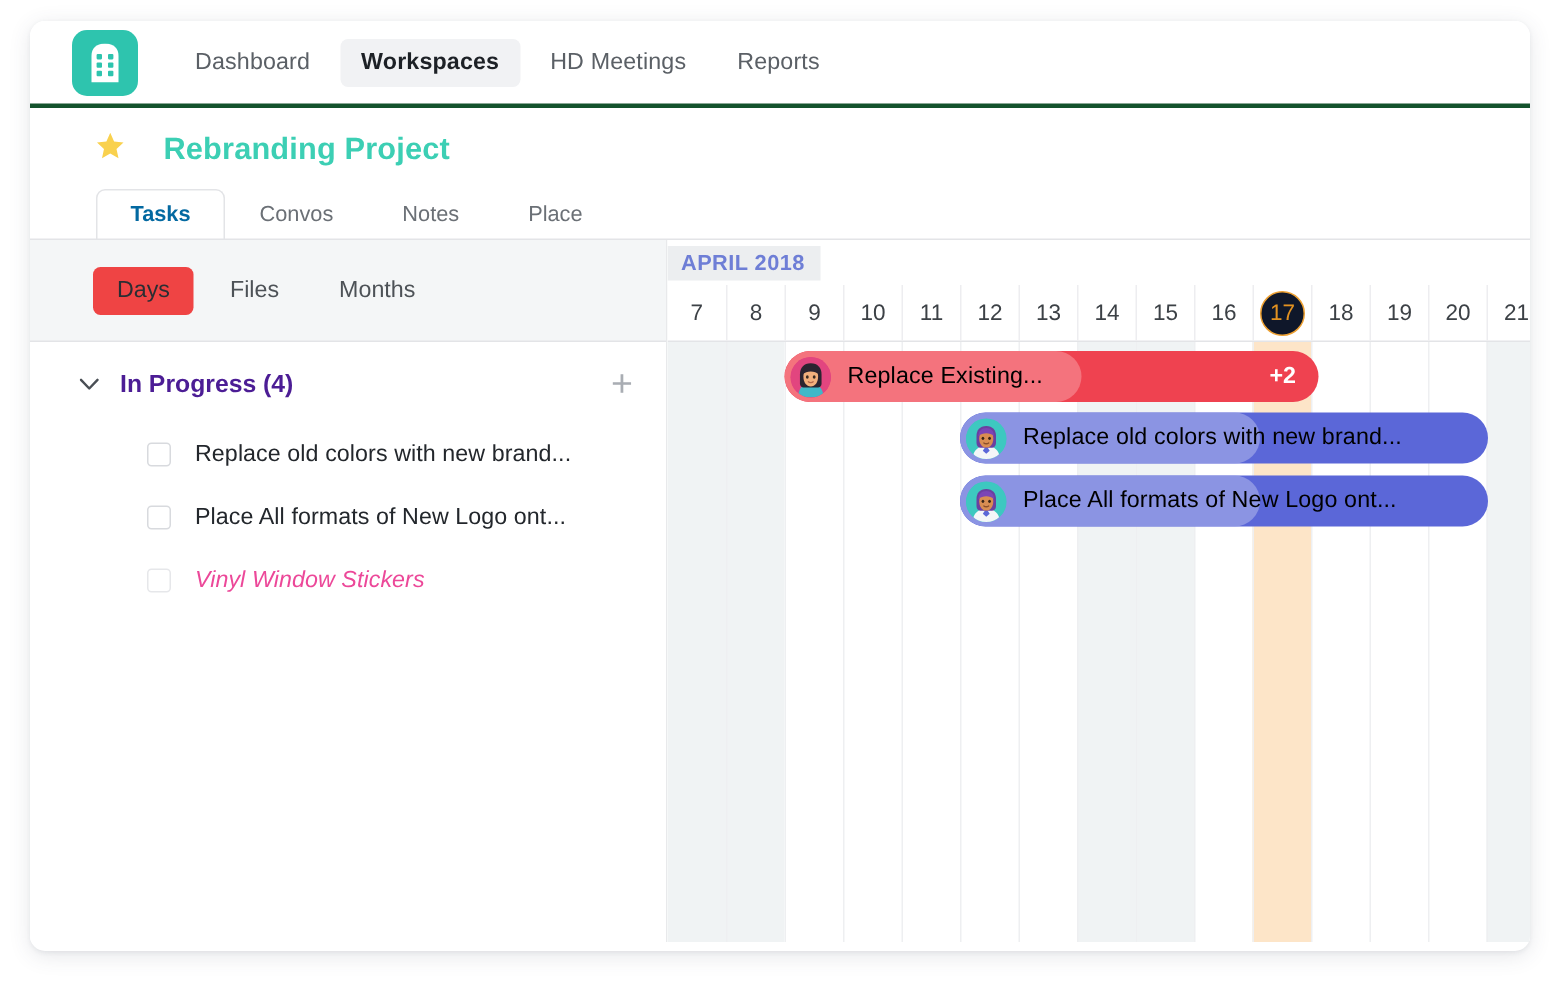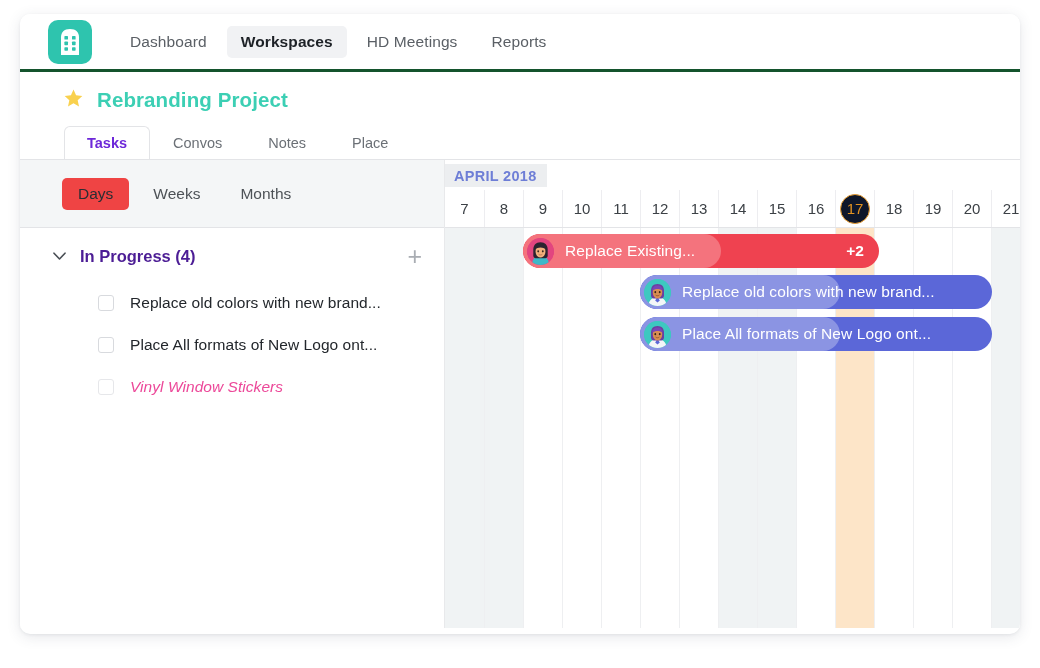--- a/index.html
+++ b/index.html
@@ -70,21 +70,21 @@
   }
 
   
   .project-head {
     padding: 16px 0 0 44px;
     background: #fff;
   }
   .project-title-row {
     display: flex;
     align-items: center;
-    gap: 14px;
+    gap: 26px;
   }
   .star-icon { display: block; }
   .project-title {
     font-size: 20.5px;
     font-weight: bold;
     color: #3ccfb4;
     letter-spacing: 0.1px;
   }
 
   
@@ -99,21 +99,21 @@
     font-size: 14.5px;
     color: #6b7076;
     padding: 8px 22px 9px;
     border: 1px solid transparent;
     border-bottom: none;
     border-radius: 6px 6px 0 0;
     position: relative;
     top: 1px;
   }
   .subtab.active {
-    color: #6d28d9;
+    color: #0369a1;
     font-weight: bold;
     background: #ffffff;
     border-color: #e3e4e7;
   }
 
   
   .body-split {
     display: flex;
     height: 469px;
     border-top: 1px solid #e3e4e7;
@@ -320,21 +320,21 @@
     display: flex;
     align-items: center;
     justify-content: center;
     font-size: 17px;
     line-height: 1;
     overflow: hidden;
   }
   .bar-text {
     position: relative;
     margin-left: 11px;
-    color: #ffffff;
+    color: #000000;
     font-size: 15.5px;
     white-space: nowrap;
     letter-spacing: 0.1px;
   }
   .bar-extra {
     position: absolute;
     right: 15px;
     color: #ffffff;
     font-size: 15.5px;
     font-weight: bold;
@@ -394,21 +394,21 @@
       <div class="subtab">Place</div>
     </div>
   </div>
 
   <div class="body-split">
 
     <div class="left-pane">
 
       <div class="scale-toggle">
         <div class="scale-btn active">Days</div>
-        <div class="scale-btn">Weeks</div>
+        <div class="scale-btn">Files</div>
         <div class="scale-btn">Months</div>
       </div>
 
       <div class="group-header">
         <span class="chevron">
           <svg width="13" height="9" viewBox="0 0 13 9">
             <path d="M1 1.2 L6.5 7 L12 1.2" stroke="#4a4f55" stroke-width="1.6" fill="none" stroke-linecap="round" stroke-linejoin="round"></path>
           </svg>
         </span>
         <div class="group-title">In Progress (4)</div>

